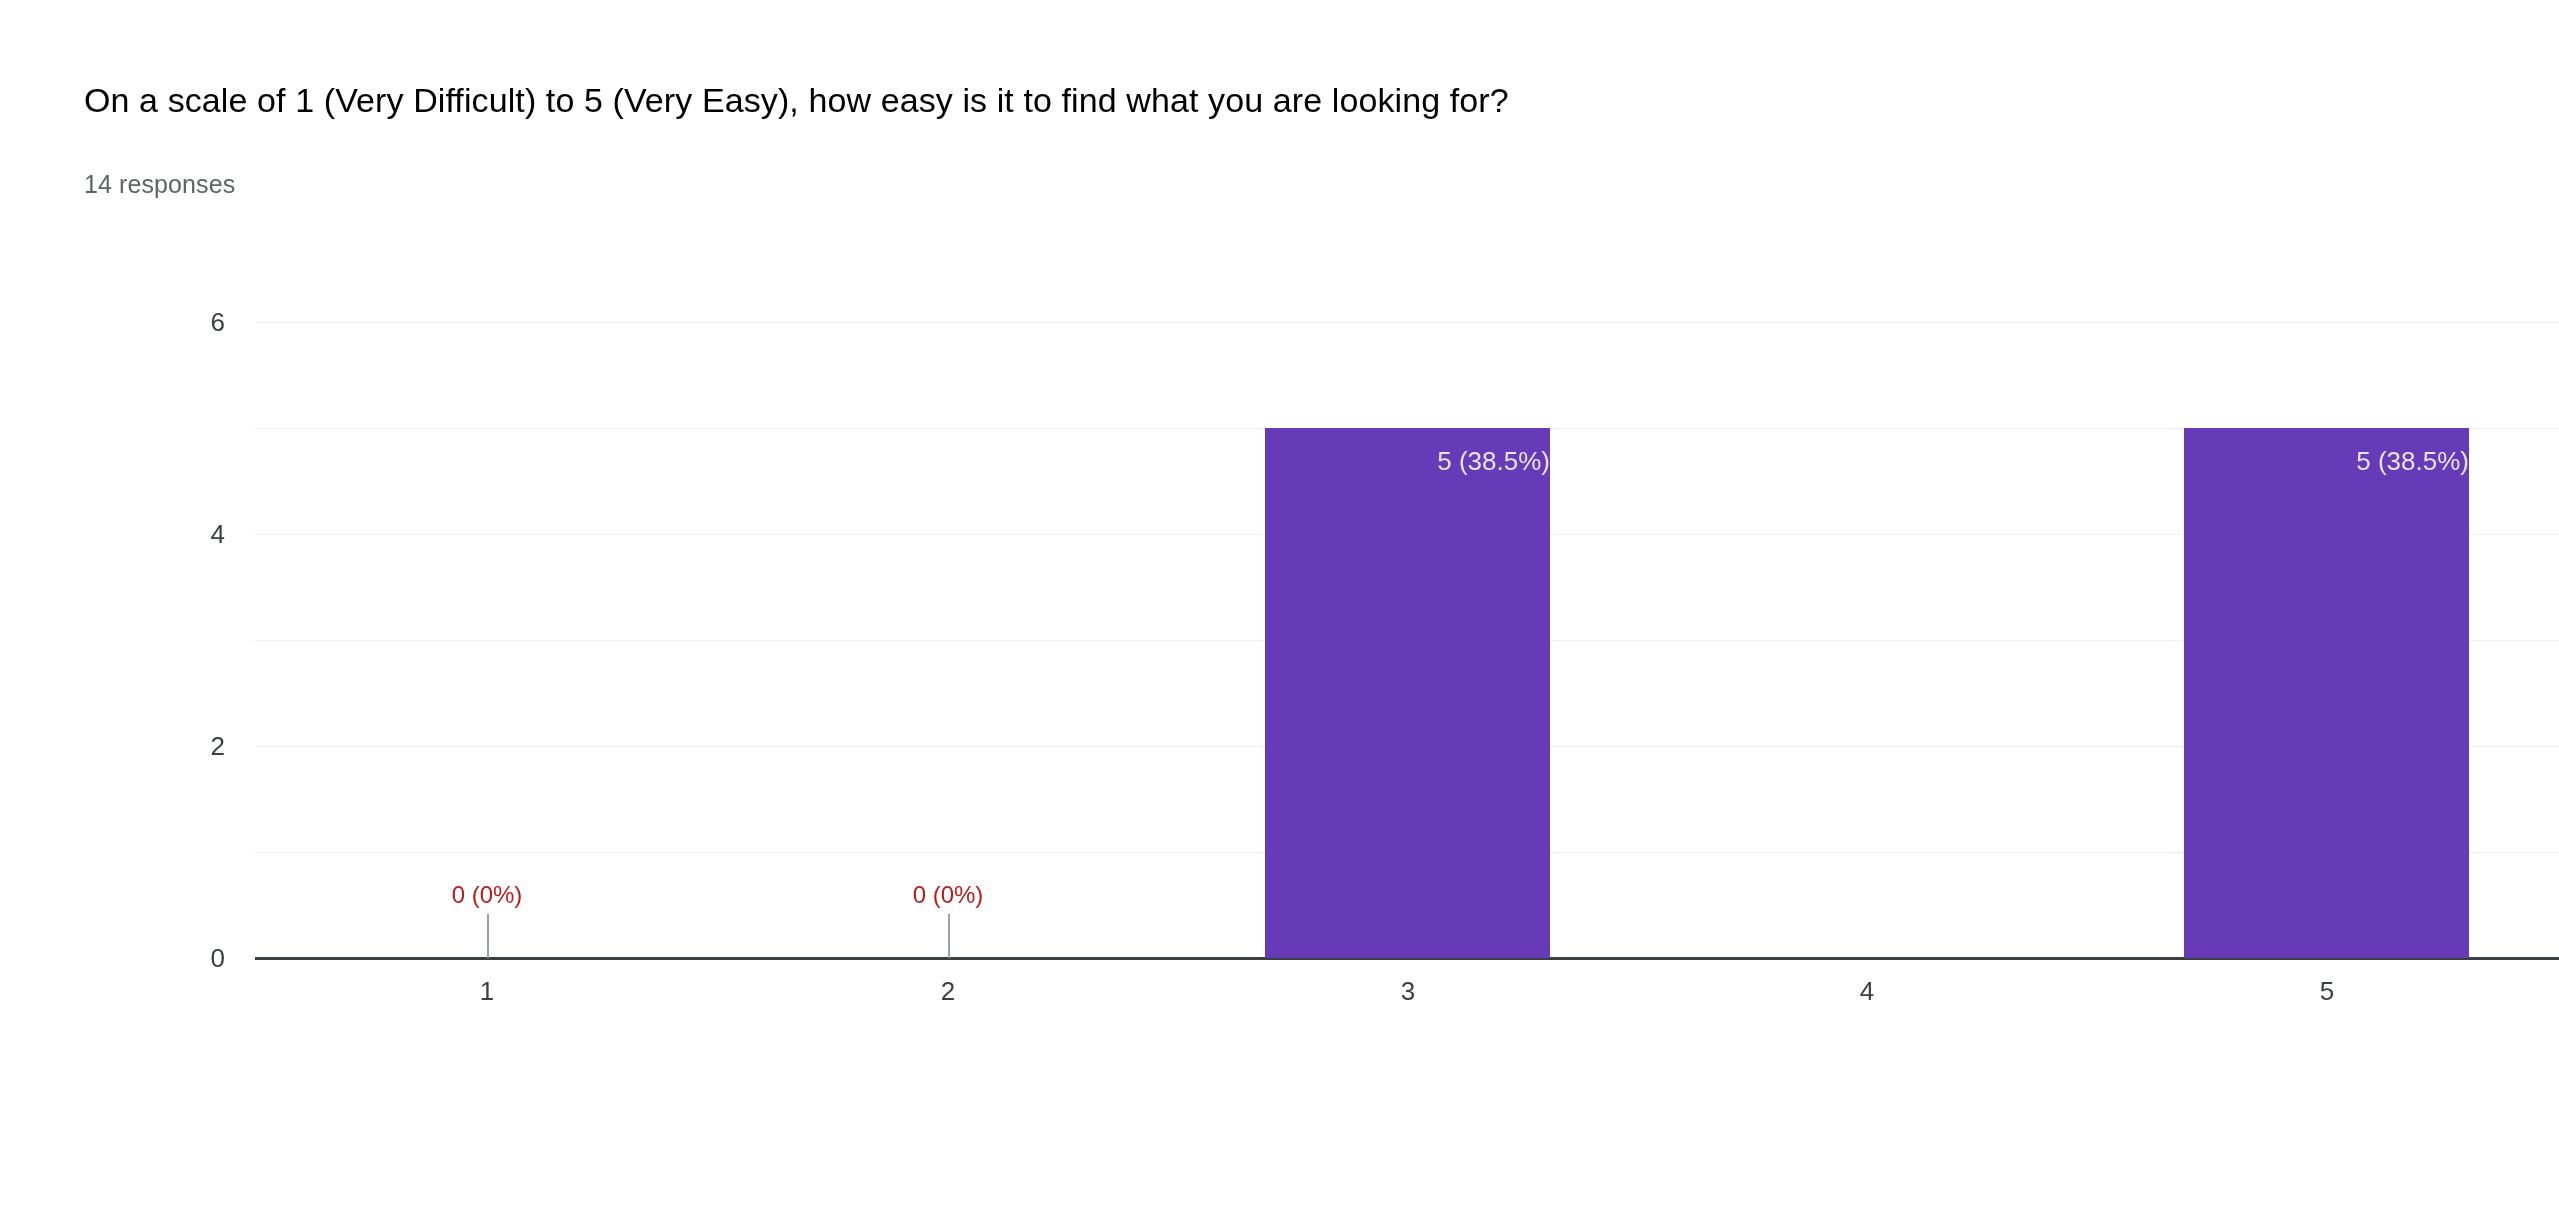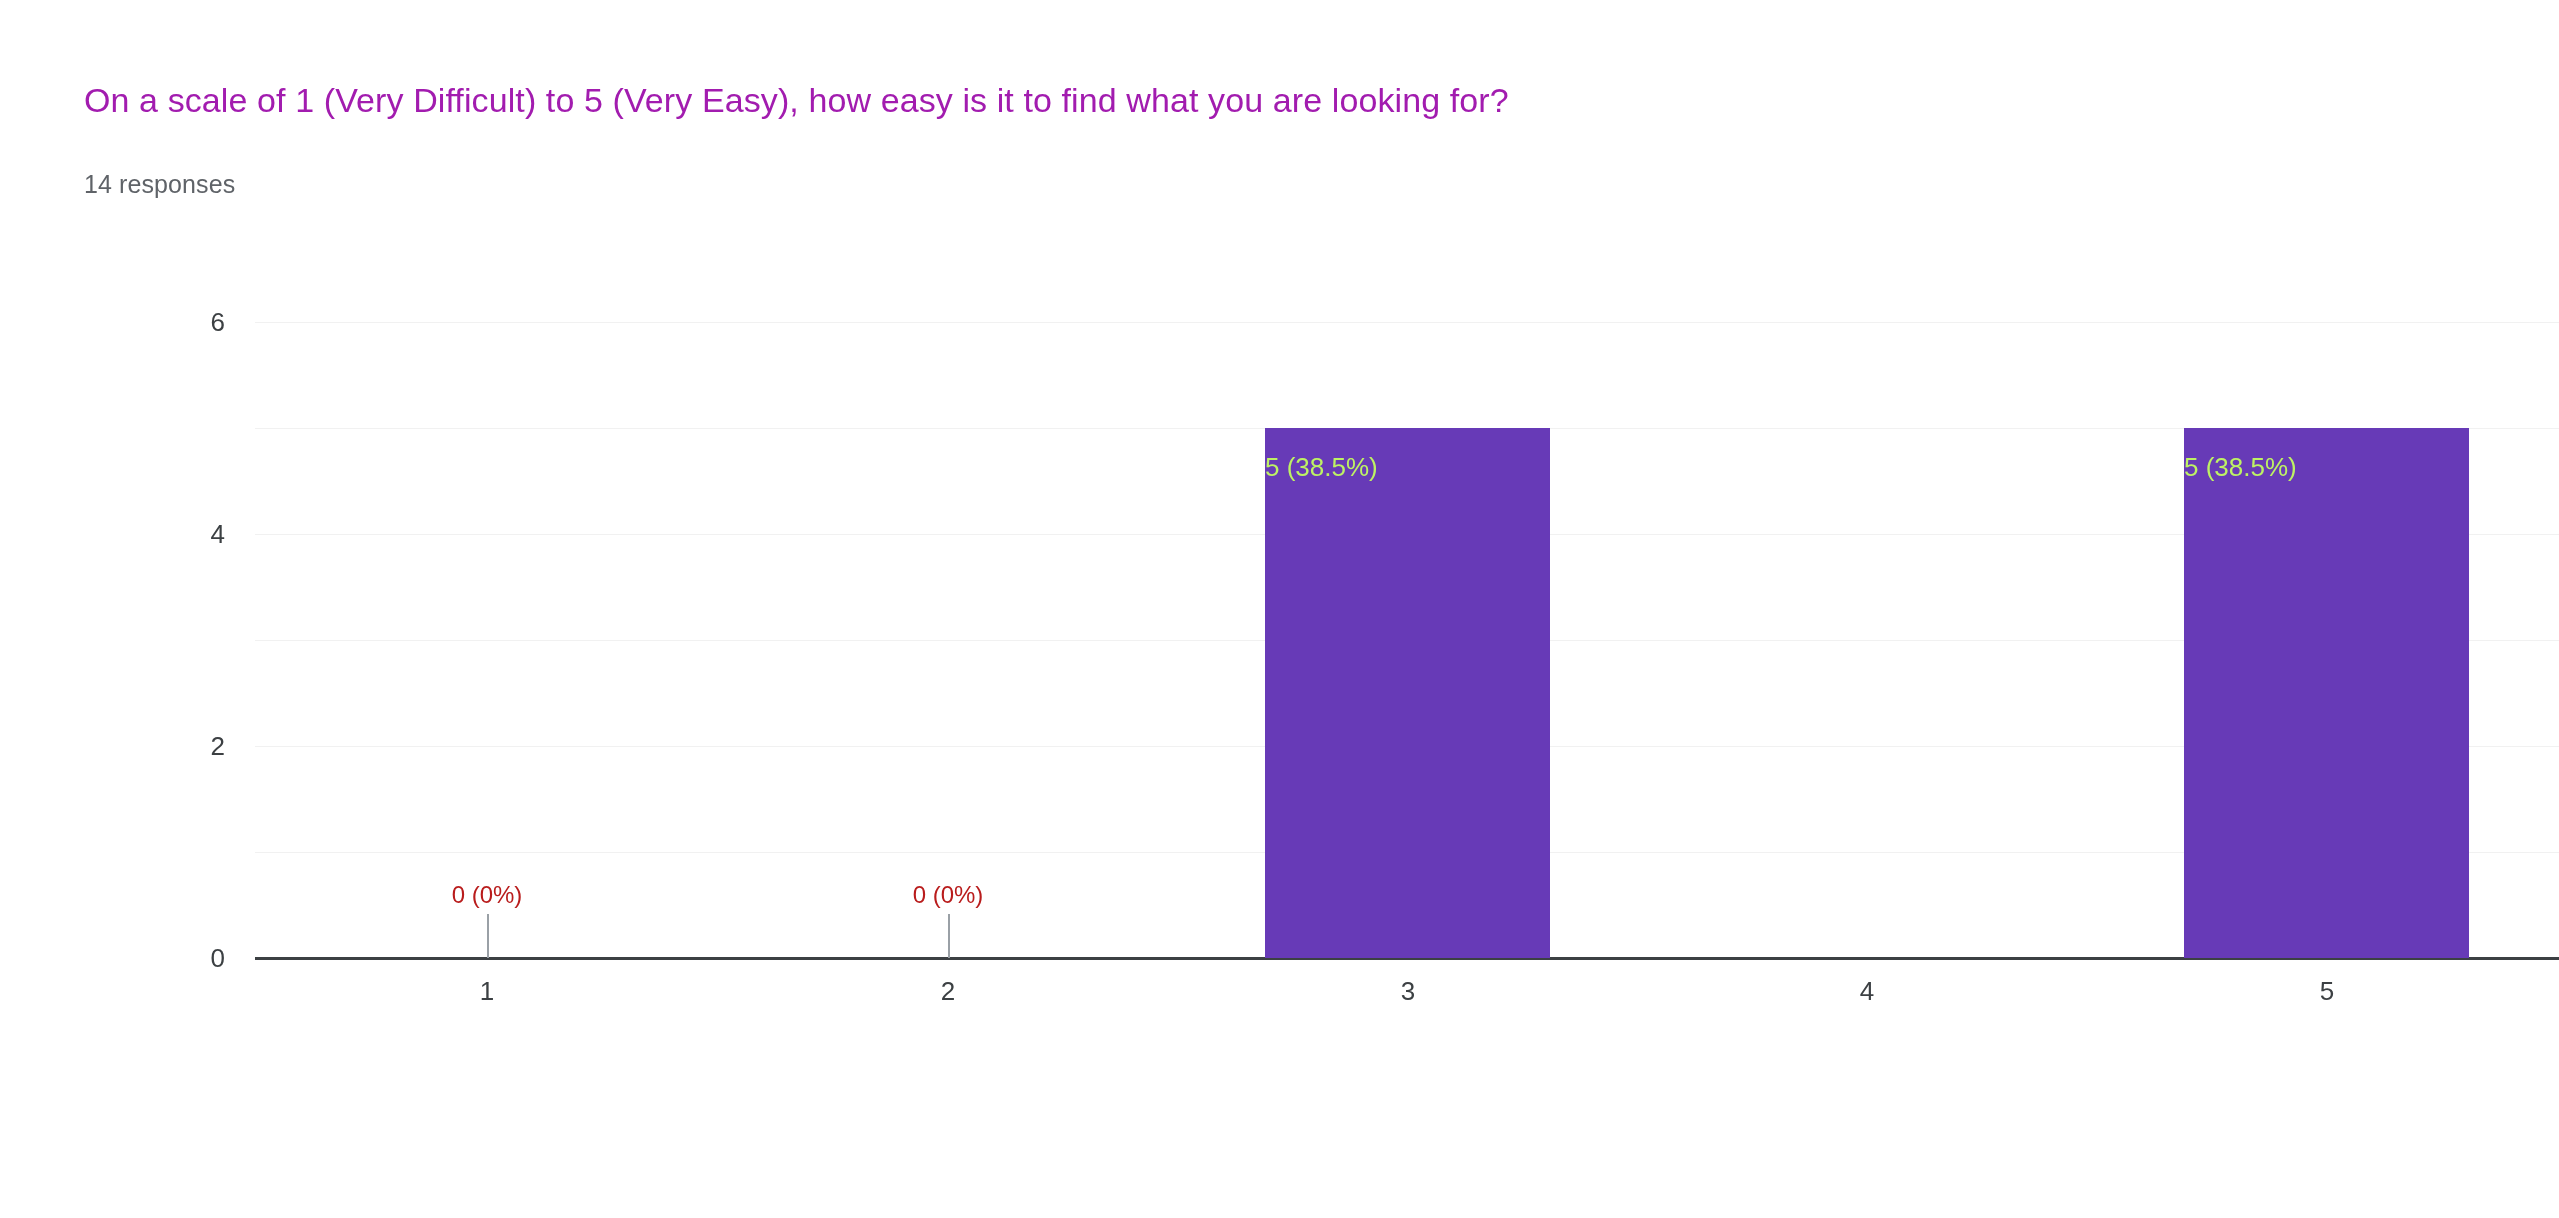--- a/index.html
+++ b/index.html
@@ -23,21 +23,21 @@
 
   
   #question-title {
     position: absolute;
     left: 84px;
     top: 78px;
     width: 2380px;
     font-size: 34px;
     line-height: 44px;
     font-weight: 400;
-    color: #a21caf;
+    color: #000000;
     letter-spacing: 0.1px;
     white-space: nowrap;
   }
   #response-count {
     position: absolute;
     left: 84px;
     top: 168px;
     font-size: 25px;
     line-height: 32px;
     font-weight: 400;
@@ -107,27 +107,27 @@
   }
 
   
   .bar {
     position: absolute;
     background: #673ab7;
     box-sizing: border-box;
   }
   .bar-value-label {
     position: absolute;
-    top: 24px;
+    top: 18px;
     left: 0;
     width: 100%;
-    text-align: left;
+    text-align: right;
     font-size: 26px;
     line-height: 30px;
-    color: #bef264;
+    color: #e5e5e5;
     white-space: nowrap;
     pointer-events: none;
   }
 
   
   .zero-group {
     position: absolute;
     width: 300px;
     margin-left: -150px;
   }

